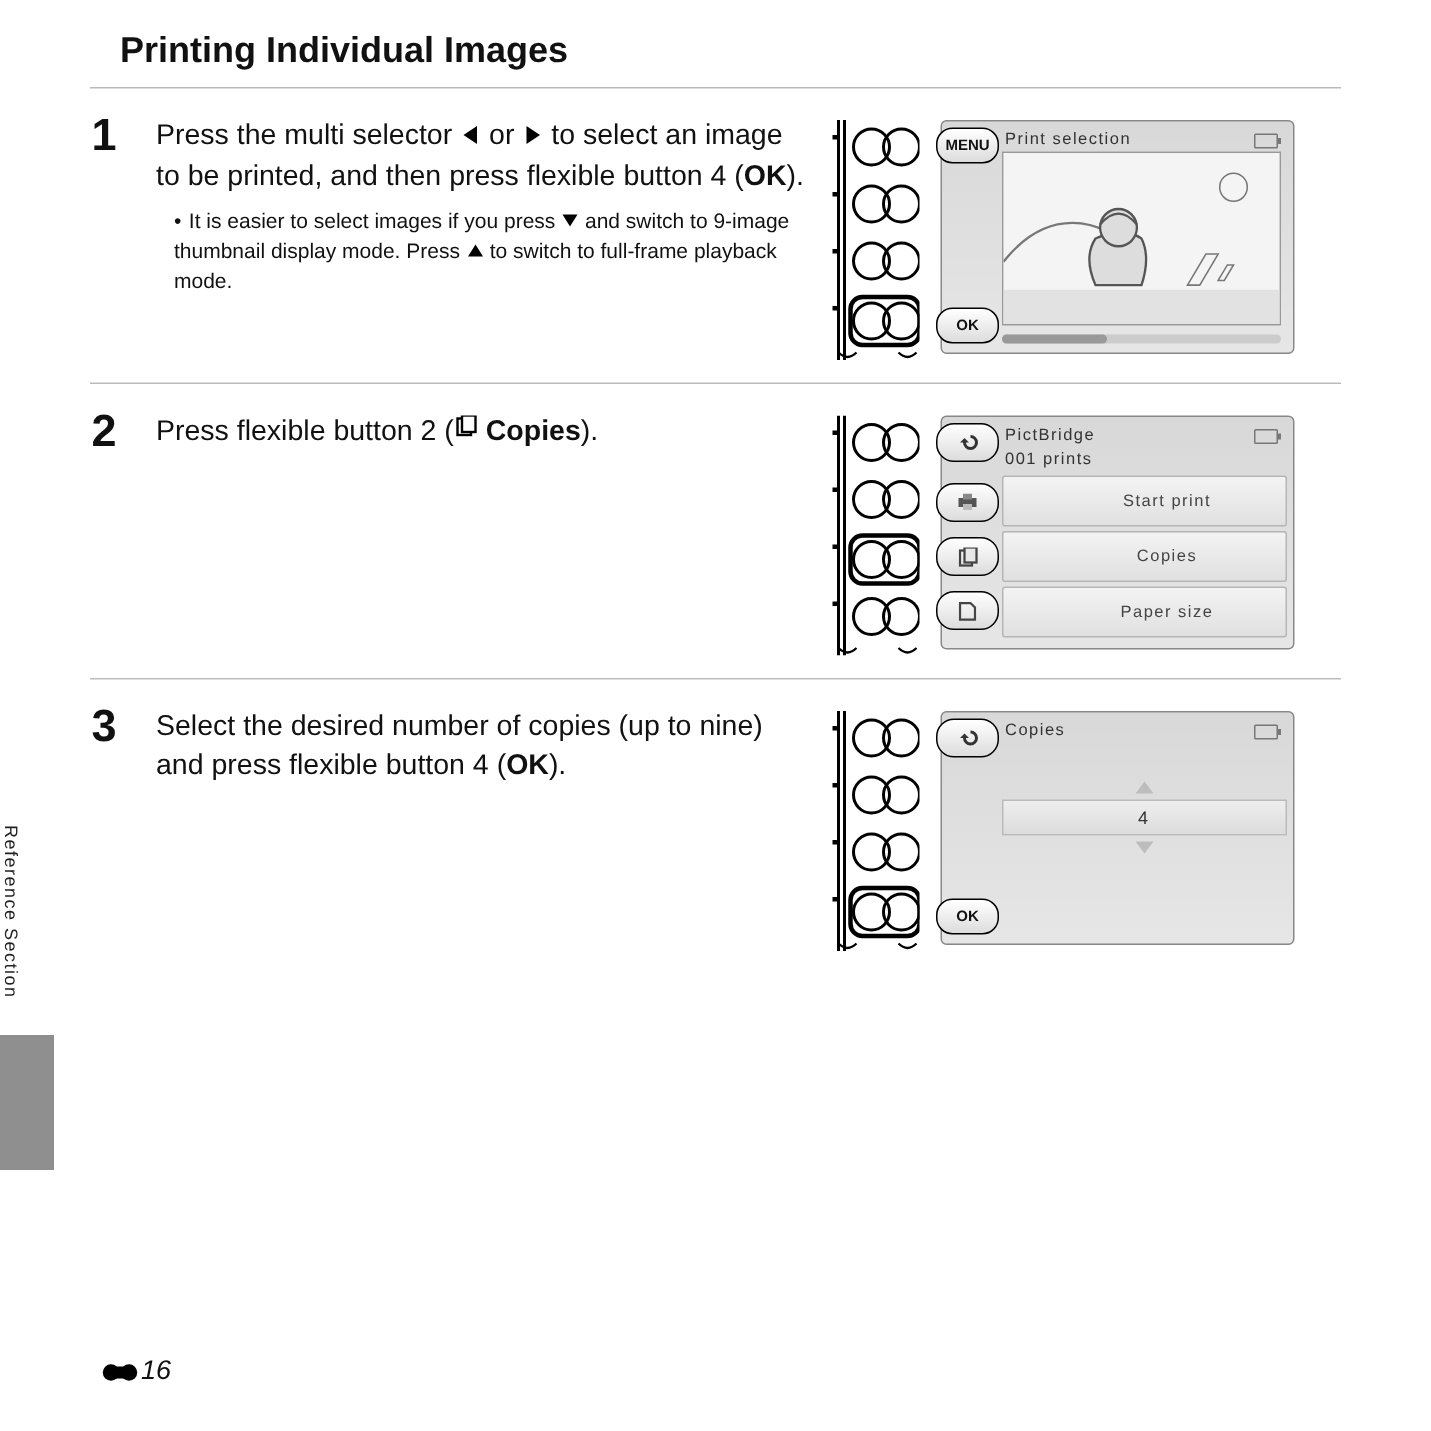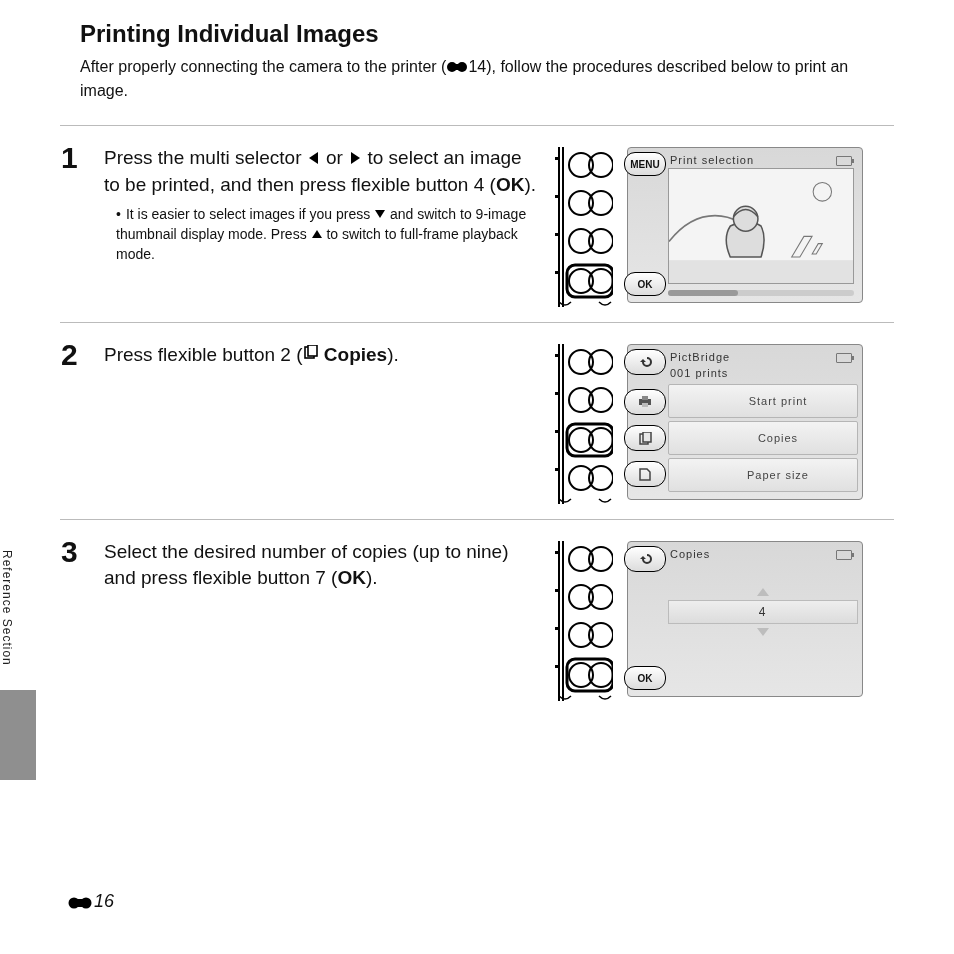--- a/index.html
+++ b/index.html
@@ -11,21 +11,21 @@
   table.step{border-collapse:collapse;width:100%;}
   td.num{vertical-align:top;width:36px;font-size:30px;font-weight:700;padding-right:6px;}
   td.txt{vertical-align:top;padding-right:10px;}
   td.fig{vertical-align:top;width:340px;}
   .stxt{font-size:19px;line-height:1.35;margin:4px 0 8px 0;}
   .bul{font-size:14px;line-height:1.35;margin:4px 0 0 12px;}
   .bul .dot{display:inline-block;width:6px;}
   .sidebox{position:absolute;left:0;top:540px;width:36px;height:250px;}
   .sidelabel{writing-mode:vertical-rl;text-orientation:mixed;font-size:12px;letter-spacing:1px;color:#222;padding-top:10px;text-align:left;height:140px;}
   .sidetab{width:36px;height:90px;background:#8f8f8f;}
-  .footer{position:absolute;left:68px;bottom:42px;font-size:18px;font-style:italic;}
+  .footer{position:absolute;left:68px;bottom:30px;font-size:18px;font-style:italic;}
   .footer svg{vertical-align:-3px;margin-right:2px;}
   .tri{display:inline-block;vertical-align:-1px;}
   .okmark{font-weight:700;font-family:Arial,sans-serif;}
   svg{display:inline-block;}
   
   .mock{position:relative;width:320px;height:170px;}
   .filmcol{position:absolute;left:0;top:6px;width:52px;height:160px;}
   .screen{position:absolute;left:74px;top:6px;width:236px;height:156px;background:linear-gradient(#d8d8d8,#e6e6e6);border:1px solid #888;border-radius:4px;box-sizing:border-box;padding:4px;}
   .badge{position:absolute;left:-4px;width:40px;height:22px;border:1.5px solid #000;border-radius:11px;background:linear-gradient(#fff,#dcdcdc);font-size:10px;font-weight:700;display:flex;align-items:center;justify-content:center;}
   .badgeicon{position:absolute;left:-4px;width:40px;height:24px;border:1.5px solid #000;border-radius:12px;background:linear-gradient(#fff,#dcdcdc);display:flex;align-items:center;justify-content:center;}
@@ -40,27 +40,20 @@
   .thumb{position:absolute;left:40px;top:20px;right:8px;bottom:18px;border:1px solid #999;background:#efefef;}
   .scroll{position:absolute;left:40px;right:8px;bottom:6px;height:6px;background:#ccc;border-radius:3px;}
   .scroll::before{content:"";position:absolute;left:0;top:0;width:70px;height:6px;background:#999;border-radius:3px;}
 </style>
 </head>
 <body>
 
 <div class="page">
 
   <div class="heading">Printing Individual Images</div>
-  <div class="intro">
-    <span>After properly connecting the camera to the printer (</span><span class="iconref"><svg width="22" height="14" viewBox="0 0 22 14">
-          <circle cx="6" cy="7" r="5" fill="#000"></circle>
-          <circle cx="16" cy="7" r="5" fill="#000"></circle>
-          <rect x="6" y="4" width="10" height="6" fill="#000"></rect>
-        </svg></span><span>14</span><span>), follow the procedures described below to print an image.</span>
-  </div>
 
   <hr class="sep">
 
   <table class="step">
       <tbody>
         <tr>
     <td class="num">1</td>
     <td class="txt">
       <div class="stxt">
         <span>Press the multi selector </span><span class="tri"><svg width="14" height="14" viewBox="0 0 14 14">
@@ -211,21 +204,21 @@
     </table>
 
   <hr class="sep">
 
   <table class="step">
       <tbody>
         <tr>
     <td class="num">3</td>
     <td class="txt">
       <div class="stxt">
-        <span>Select the desired number of copies (up to nine) and press flexible button 7 (</span><span class="okmark">OK</span><span>).</span>
+        <span>Select the desired number of copies (up to nine) and press flexible button 4 (</span><span class="okmark">OK</span><span>).</span>
       </div>
     </td>
     <td class="fig">
       <div class="mock">
         <div class="filmcol">
           <svg width="60" height="160" viewBox="0 0 60 160">
             <path d="M6 0 v160 M10 0 v160" stroke="#000" stroke-width="2" fill="none"></path>
             <g fill="none" stroke="#000" stroke-width="2">
               <circle cx="28" cy="18" r="12"></circle>
                     <circle cx="48" cy="18" r="12"></circle>

